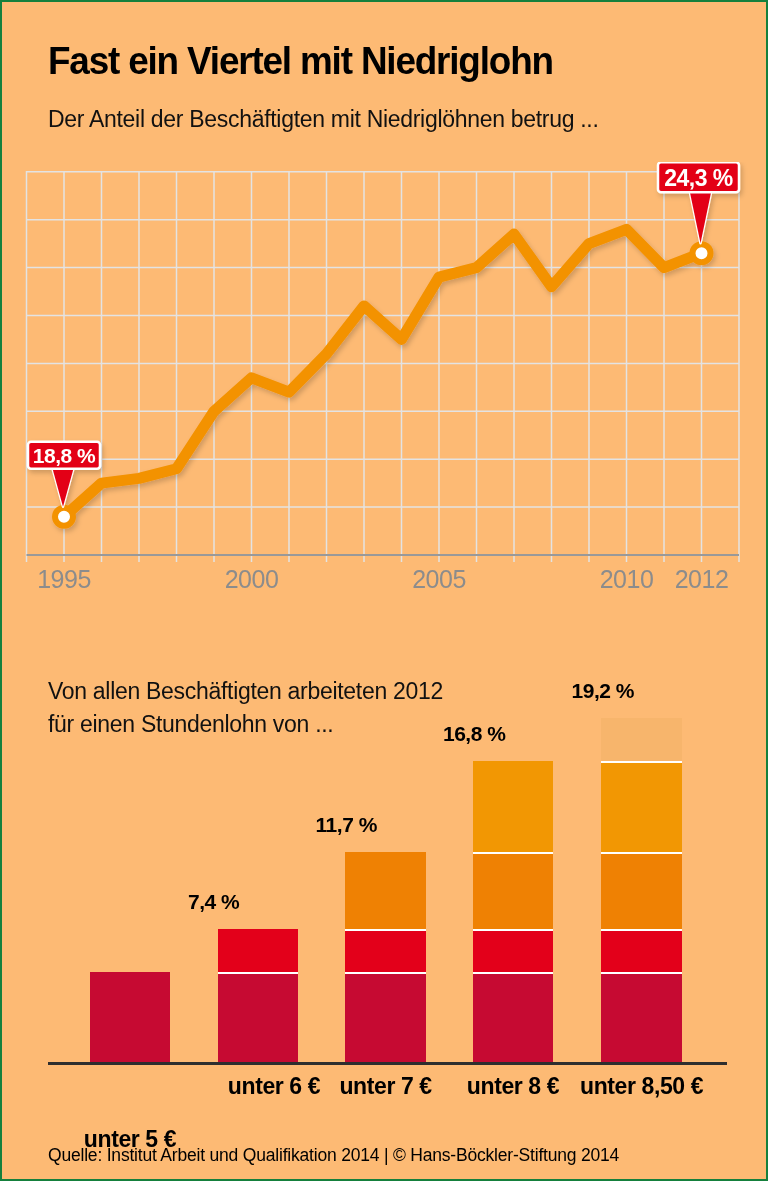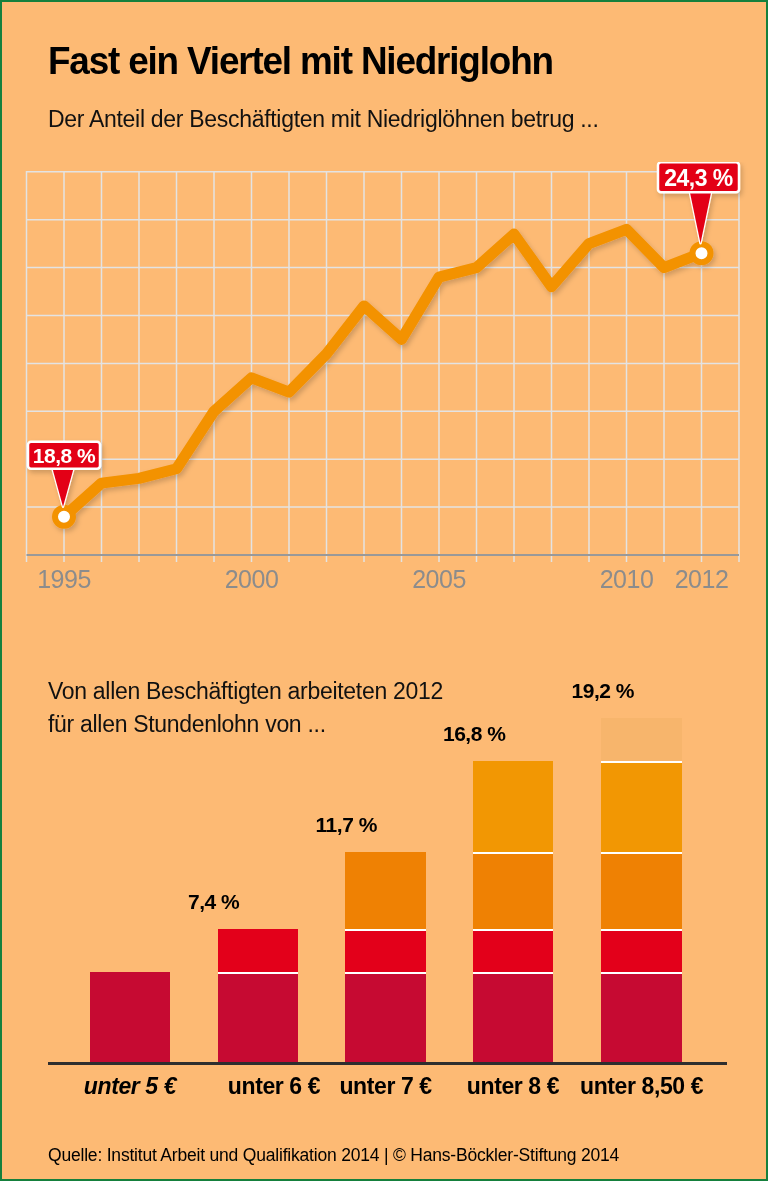--- a/index.html
+++ b/index.html
@@ -103,29 +103,29 @@
         <g>
           <polygon points="687.5,28.22999999999996 709.5,28.22999999999996 698.5,81.22999999999996" fill="#E30613" stroke="#fff" stroke-width="2.5" paint-order="stroke" stroke-linejoin="round"></polygon>
           <rect x="656" y="0.22999999999996135" width="81" height="30" rx="3" fill="#E30613" stroke="#fff" stroke-width="2.5"></rect>
           <text x="696.5" y="23.509999999999962" text-anchor="middle" class="badge-text" font-size="23">24,3 %</text>
         </g>
       </g>
     </svg>
 
   <div class="abs" id="intro2">
     <div>Von allen Beschäftigten arbeiteten 2012</div>
-    <div>für allen Stundenlohn von ...</div>
+    <div>für einen Stundenlohn von ...</div>
   </div>
 
   <div class="abs" id="bar-chart">
       <div style="left:46px;top:1060px;width:679px;height:3px;" id="bar-axis"></div>
       <div class="bar-stack" style="left:87.7px;top:970.4px;width:80.6px;height:89.60000000000001px;">
         <div class="bar-seg" style="bottom:0px;height:89.60000000000001px;background:#C60A32;"></div>
       </div>
-      <div class="bar-cat-label" style="left:38px;top:1071px;width:180px;font-style:italic;">unter 5 €</div>
+      <div class="bar-cat-label" style="left:38px;top:1124px;width:180px;">unter 5 €</div>
       <div class="bar-stack" style="left:215.7px;top:927.3919999999999px;width:80.6px;height:132.60800000000003px;">
         <div class="bar-seg" style="bottom:0px;height:89.60000000000001px;background:#C60A32;border-top:2px solid #ffffff;"></div>
         <div class="bar-seg" style="bottom:89.60000000000001px;height:43.00800000000001px;background:#E3001A;"></div>
       </div>
       <div class="bar-value-label" style="left:186px;top:888.3919999999999px;width:140px;">7,4 %</div>
       <div class="bar-cat-label" style="left:166px;top:1071px;width:212px;">unter 6 €</div>
       <div class="bar-stack" style="left:343.3px;top:850.336px;width:80.6px;height:209.66400000000002px;">
         <div class="bar-seg" style="bottom:0px;height:89.60000000000001px;background:#C60A32;border-top:2px solid #ffffff;"></div>
         <div class="bar-seg" style="bottom:89.60000000000001px;height:43.00800000000001px;background:#E3001A;border-top:2px solid #ffffff;"></div>
         <div class="bar-seg" style="bottom:132.60800000000003px;height:77.05599999999998px;background:#EF8103;"></div>

